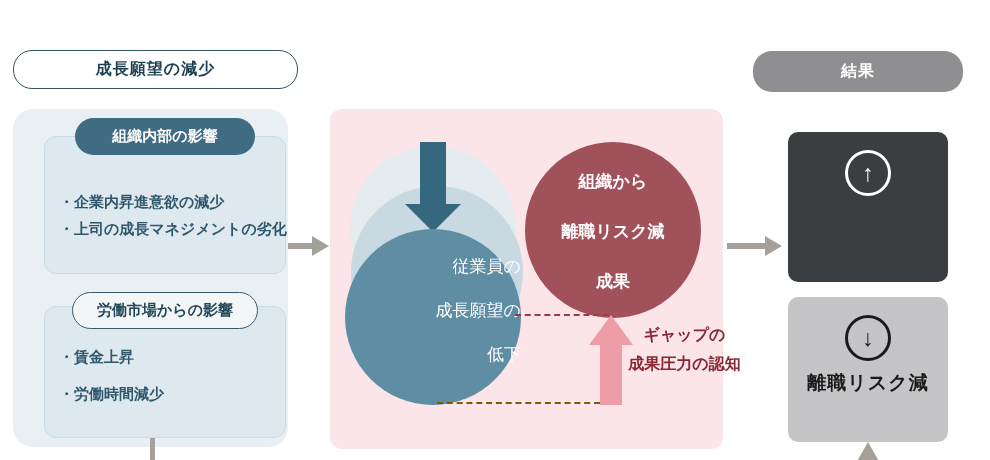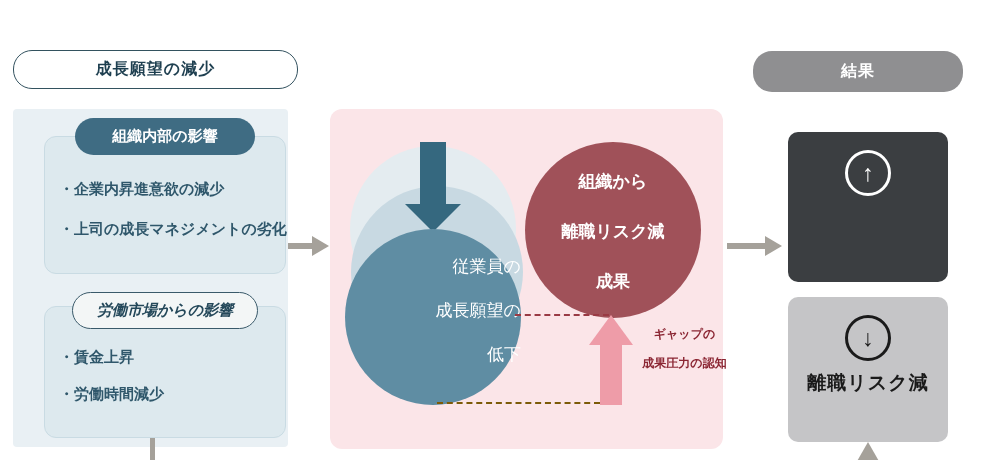--- a/index.html
+++ b/index.html
@@ -10,33 +10,33 @@
   .hpill{position:absolute;display:flex;align-items:center;justify-content:center;
          border-radius:19px;font-size:16px;font-weight:bold;letter-spacing:1px;}
   .hp-left{left:13px;top:11px;width:283px;height:37px;background:#fff;
            border:1.5px solid #33525f;color:#1e3f50;}
   .hp-mid{left:333px;top:11px;width:394px;height:37px;background:#fff;
           border:1.5px solid #9b2b36;color:#8b1f2d;}
   .hp-right{left:753px;top:12px;width:210px;height:41px;background:#8f8f91;color:#fff;}
 
   
   .left-panel{position:absolute;left:13px;top:70px;width:275px;height:338px;
-              background:#e9f0f4;border-radius:4px;}
+              background:#e9f0f4;border-radius:20px;}
   .inner-box{position:absolute;left:31px;width:240px;background:#dde9ee;
              border:1px solid #c9dbe3;border-radius:12px;}
   .ib1{top:27px;height:136px;}
   .ib2{top:197px;height:130px;}
   .inner-pill{position:absolute;left:50%;transform:translateX(-50%);
               display:flex;align-items:center;justify-content:center;
               border-radius:19px;font-size:15px;font-weight:bold;white-space:nowrap;}
   .ip-solid{top:-19px;width:180px;height:37px;background:#3f6c83;color:#fff;}
   .ip-outline{top:-15px;width:184px;height:35px;background:#f3f6f6;
-              border:1.4px solid #3a5a6a;color:#24485a;font-style:italic;}
+              border:1.4px solid #3a5a6a;color:#24485a;}
   .bullet{position:absolute;left:14px;font-size:15px;font-weight:600;color:#2f576b;white-space:nowrap;}
-  .ib1 .bl1{top:43px;} .ib1 .bl2{top:83px;}
+  .ib1 .bl1{top:56px;} .ib1 .bl2{top:83px;}
   .ib2 .bl1{top:41px;} .ib2 .bl2{top:78px;}
 
   
   .mid-panel{position:absolute;left:330px;top:70px;width:393px;height:340px;
              background:#fbe5e8;border-radius:12px;}
   .circle{position:absolute;border-radius:50%;}
   .layer1{left:20px;top:37px;width:166px;height:166px;background:#e4ecf0;}
   .layer2{left:21px;top:77px;width:172px;height:172px;background:#c8d9e2;}
   .teal-shaft{position:absolute;left:90px;top:33px;width:26px;height:63px;background:#35687f;}
   .teal-head{position:absolute;left:75px;top:95px;width:0;height:0;
@@ -50,21 +50,21 @@
               line-height:50px;padding-top:15px;box-sizing:border-box;}
   .dash-top{position:absolute;left:185px;top:205px;width:94px;height:0;
             border-top:2px dashed #993a44;}
   .dash-bottom{position:absolute;left:107px;top:293px;width:163px;height:0;
                border-top:2px dashed #7c5a07;}
   .pink-head{position:absolute;left:259px;top:206px;width:0;height:0;
              border-left:22px solid transparent;border-right:22px solid transparent;
              border-bottom:30px solid #ee9ca8;}
   .pink-shaft{position:absolute;left:270px;top:235px;width:22px;height:61px;background:#ee9ca8;}
   .gap-note{position:absolute;left:272px;top:211px;width:165px;text-align:center;
-            font-size:12px;font-weight:bold;line-height:29px;color:#8b2633;white-space:nowrap;}
+            font-size:16px;font-weight:bold;line-height:29px;color:#8b2633;white-space:nowrap;}
 
   
   .result-box{position:absolute;left:788px;width:160px;border-radius:10px;
               display:flex;flex-direction:column;align-items:center;padding-top:18px;
               box-sizing:border-box;}
   .rb-dark{top:93px;height:150px;background:#3b3e41;color:#fff;}
   .rb-light{top:258px;height:145px;background:#c5c5c7;color:#1a1a1a;}
   .circle-icon{width:40px;height:40px;border-radius:50%;display:flex;align-items:center;
                justify-content:center;font-size:23px;font-weight:bold;}
   .ci-white{border:3px solid #fff;color:#fff;}

